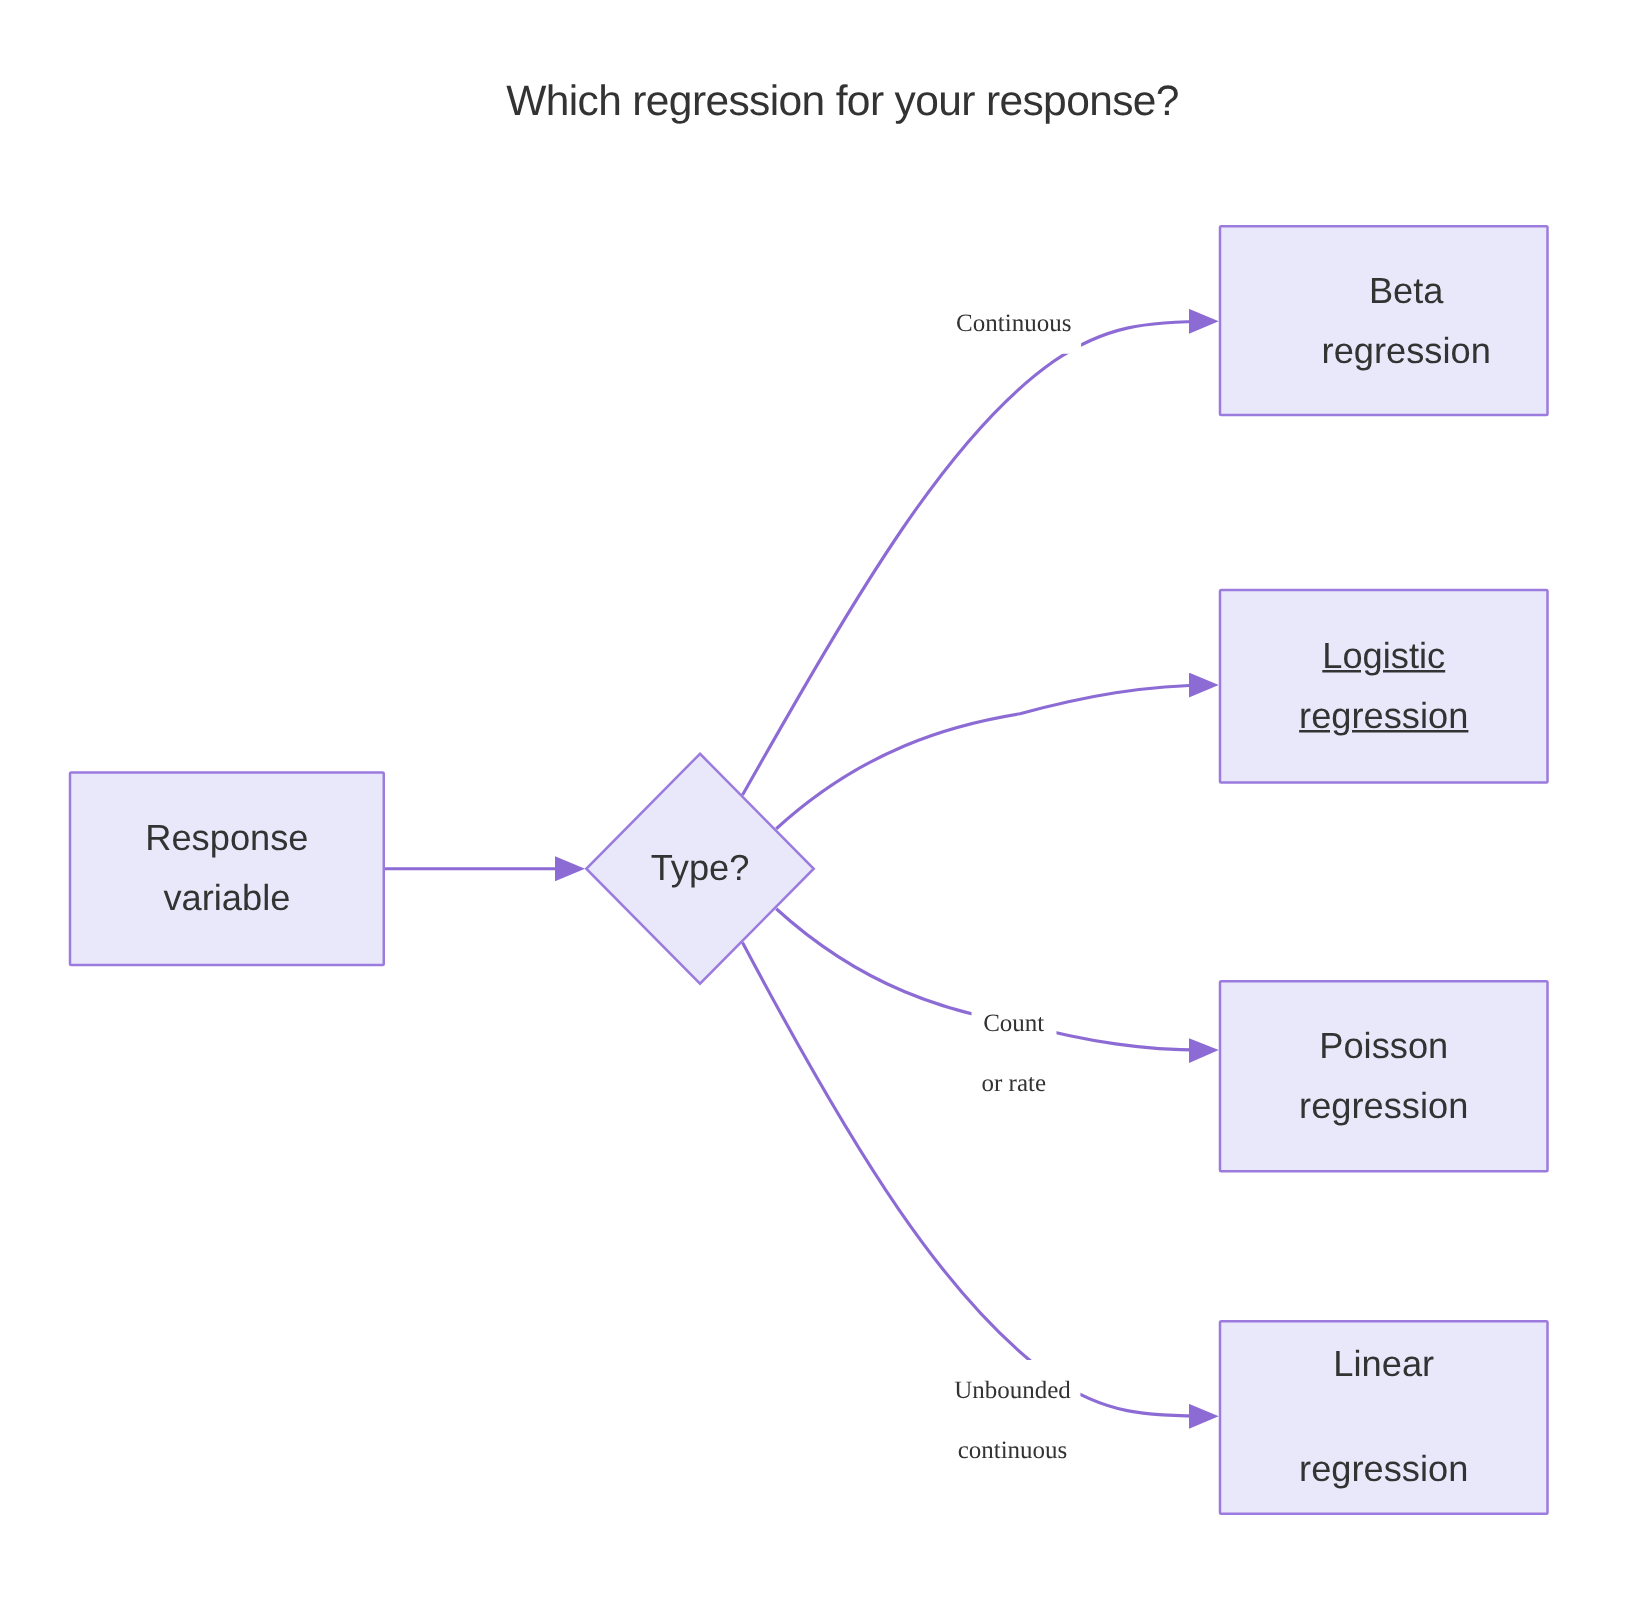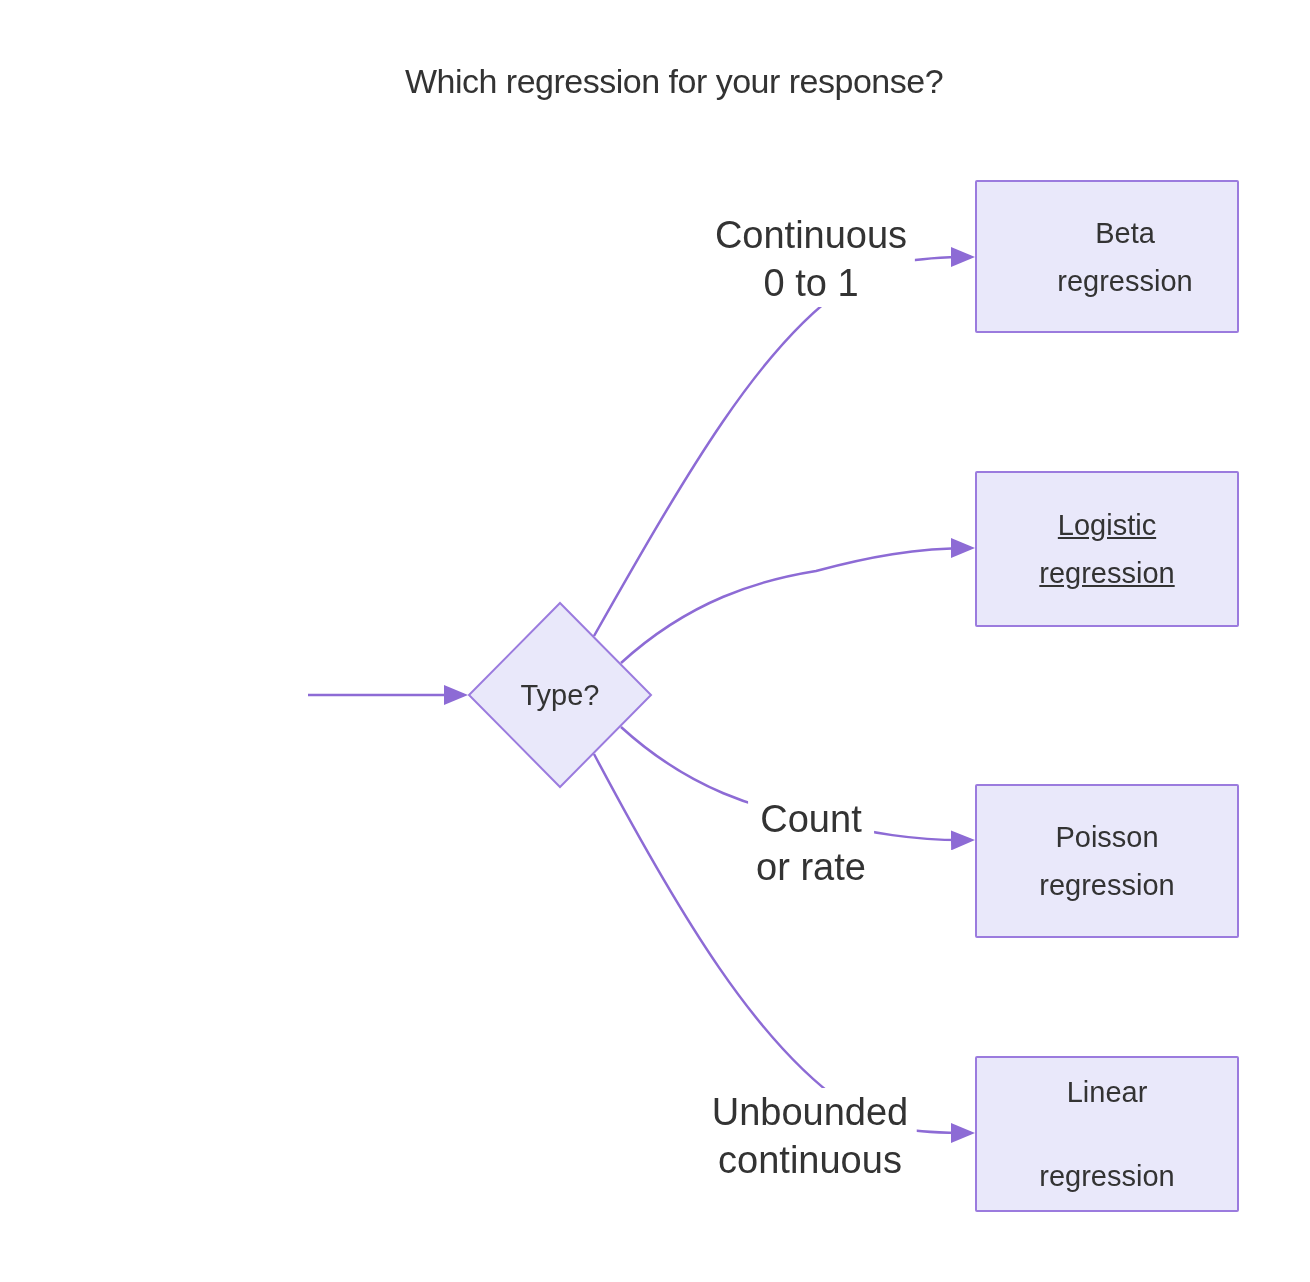--- a/index.html
+++ b/index.html
@@ -59,24 +59,25 @@
     transform:translate(-50%,-50%);
     font-size:29px;
     line-height:48px;
     white-space:nowrap;
   }
   .edge-label{
     position:absolute;
     transform:translate(-50%,-50%);
     background:var(--background);
     padding:0 8px;
-    font-size:38px;
+    font-size:20px;
     line-height:48px;
     text-align:center;
     white-space:nowrap;
+    font-family:Liberation Serif, serif;
   }
 </style>
 </head>
 <body>
 
 <div class="canvas">
 
   <h1 class="title">Which regression for your response?</h1>
 
   <svg class="edges" width="1310" height="1282" viewBox="0 0 1310 1282">
@@ -90,31 +91,34 @@
 
     <path class="edge-path" d="M 308 695 L 464 695" marker-end="url(#arrowhead)"></path>
     <path class="edge-path" d="M 594 636 C 688 470 760 347 843 289 C 884 261 916 257 971 257" marker-end="url(#arrowhead)"></path>
     <path class="edge-path" d="M 621 663 C 690 600 760 580 816 571 C 868 557 916 548 971 548" marker-end="url(#arrowhead)"></path>
     <path class="edge-path" d="M 621 727 C 690 790 760 810 816 819 C 868 833 916 841 971 840" marker-end="url(#arrowhead)"></path>
     <path class="edge-path" d="M 594 754 C 682 920 757 1042 843 1103 C 884 1131 916 1133 971 1133" marker-end="url(#arrowhead)"></path>
   </svg>
 
   <div class="edge-label" style="left:811px;top:259px;">
     <div>Continuous</div>
-    <div>0 to 1</div>
   </div>
   <div class="edge-label" style="left:810px;top:1136px;">
     <div>Unbounded</div>
     <div>continuous</div>
   </div>
   <div class="edge-label" style="left:811px;top:843px;">
     <div>Count</div>
     <div>or rate</div>
   </div>
 
+  <div class="node" style="left:55px;top:617px;width:253px;height:156px;">
+    <div>Response</div>
+    <div>variable</div>
+  </div>
   <div class="node" style="left:975px;top:180px;width:264px;height:153px;padding-left:36px;">
     <div>Beta</div>
     <div>regression</div>
   </div>
   <div class="node" style="left:975px;top:471px;width:264px;height:156px;text-decoration:underline;">
     <div>Logistic</div>
     <div>regression</div>
   </div>
   <div class="node" style="left:975px;top:764px;width:264px;height:154px;margin-top:20px;">
     <div>Poisson</div>

